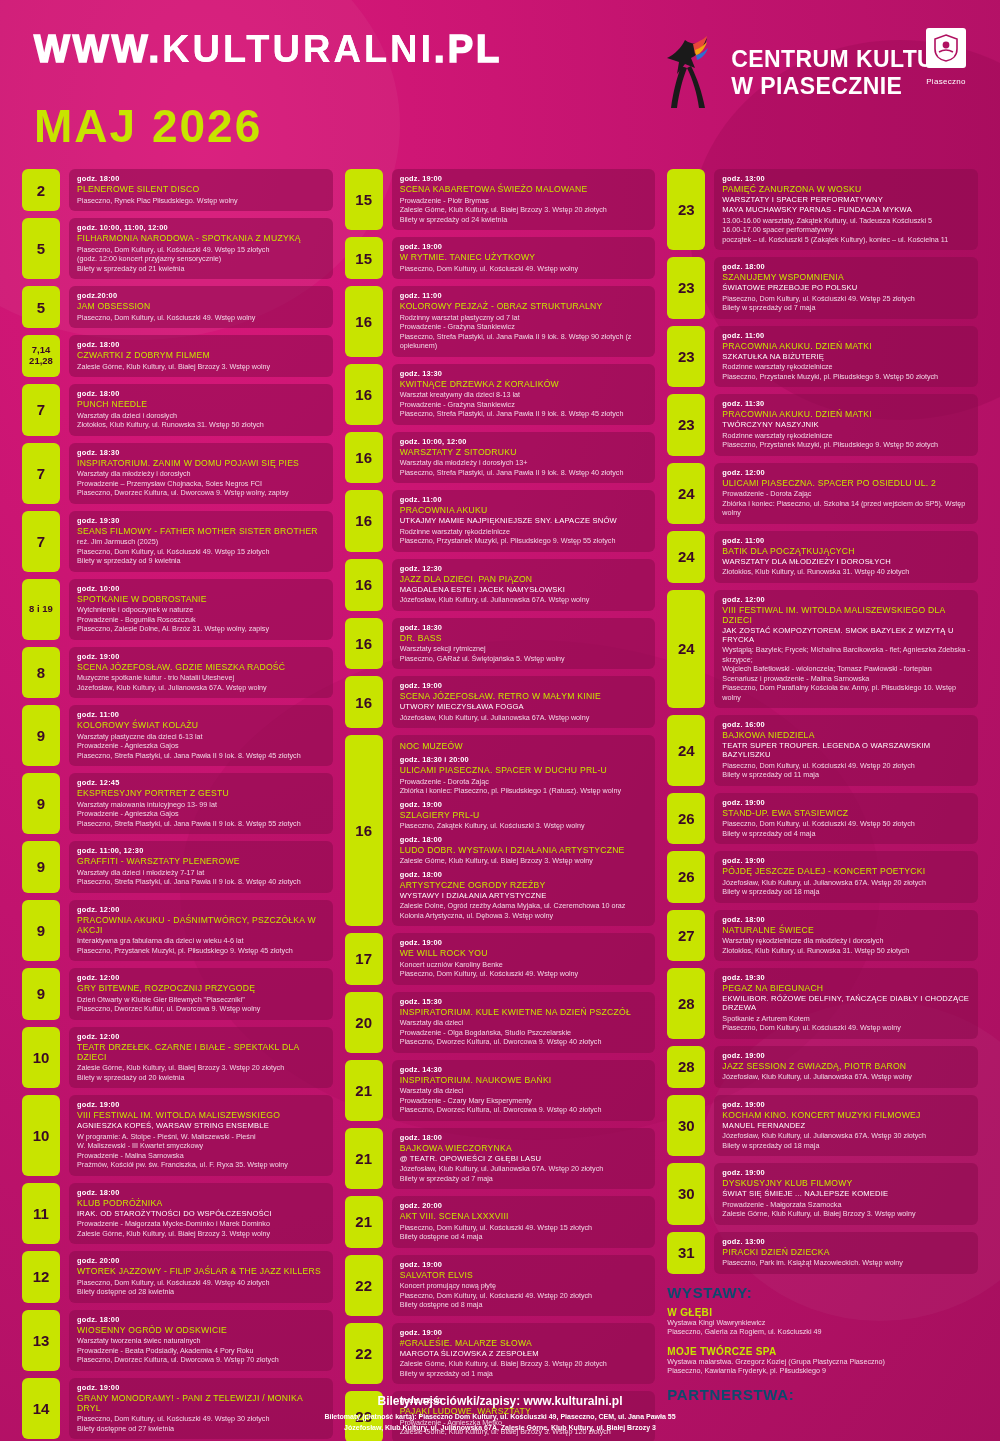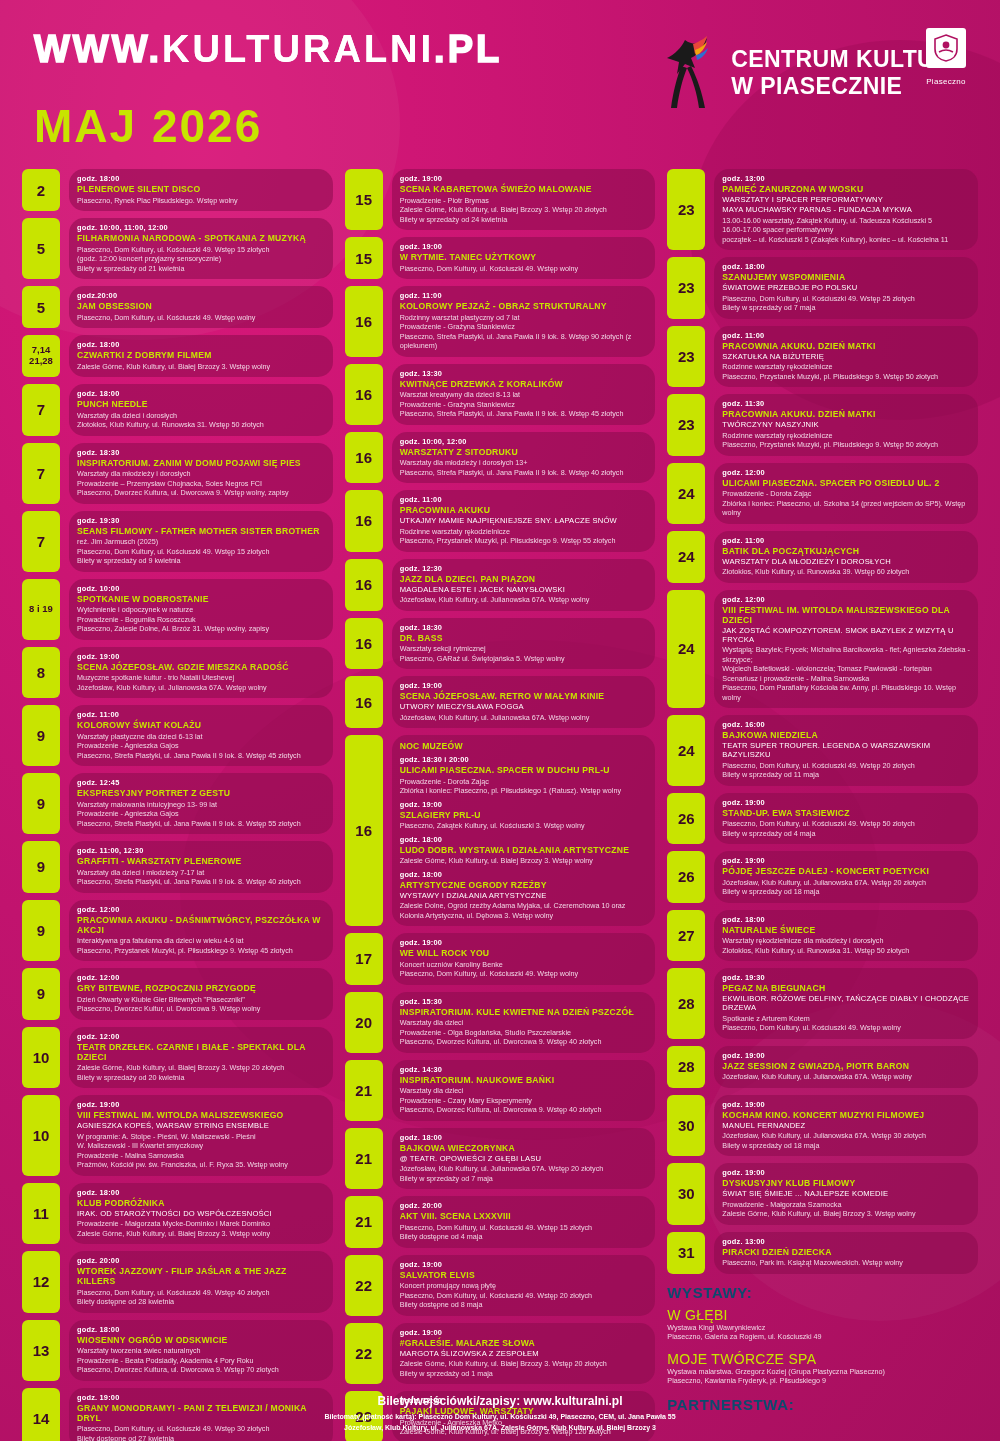--- a/index.html
+++ b/index.html
@@ -56,37 +56,37 @@
     background:#c8e400; color:#3a0a24;
     border-radius:6px;
     display:flex; align-items:center; justify-content:center;
     font-weight:bold; font-size:15px; line-height:1;
     padding:4px 2px; text-align:center;
   }
   .daybox.small { font-size:9.5px; line-height:1.15; }
   .card {
     flex:1 1 auto;
     background:rgba(138,11,77,0.55);
-    border-radius:15px;
+    border-radius:6px;
     padding:5px 8px 6px 8px;
     min-height:34px;
   }
   .time { font-size:7.4px; font-weight:bold; color:#ffffff; letter-spacing:0.2px; }
-  .title { font-size:8.6px; font-weight:bold; color:#c8e400; letter-spacing:0.25px; margin-top:1px; text-transform:uppercase; }
+  .title { font-size:8.6px; font-weight:normal; color:#c8e400; letter-spacing:0.25px; margin-top:1px; text-transform:uppercase; }
   .subtitle { font-size:7.6px; font-weight:normal; color:#ffffff; letter-spacing:0.2px; margin-top:1px; text-transform:uppercase; }
   .lines { margin-top:1.5px; }
   .line { font-size:7.2px; color:#f2d7e6; line-height:1.32; }
   .sub-block { margin-top:4px; }
 
   .section-head {
     font-size:15px; font-weight:bold; color:#0c4a6e; letter-spacing:0.6px;
     margin:10px 0 6px 0;
   }
   .exh { margin-bottom:9px; }
-  .exh-title { font-size:14px; font-weight:normal; color:#c8e400; text-transform:uppercase; letter-spacing:0.3px; }
+  .exh-title { font-size:10px; font-weight:bold; color:#c8e400; text-transform:uppercase; letter-spacing:0.3px; }
   .exh-line { font-size:7.2px; color:#f2d7e6; line-height:1.34; }
 
   footer {
     position:absolute; left:0; right:0; bottom:8px;
     text-align:center;
   }
   .foot-line { font-size:7px; color:#ffffff; line-height:1.5; }
   .foot-line.bold { font-weight:bold; }
   .foot-tix { font-size:12px; font-weight:bold; margin-bottom:2px; }
 </style>
@@ -658,21 +658,21 @@
           </div>
         </div>
       </div>
       <div class="event">
         <div class="daybox">24</div>
         <div class="card">
           <div class="time">godz. 11:00</div>
           <div class="title">BATIK DLA POCZĄTKUJĄCYCH</div>
           <div class="subtitle">WARSZTATY DLA MŁODZIEŻY I DOROSŁYCH</div>
           <div class="lines">
-            <div class="line">Złotokłos, Klub Kultury, ul. Runowska 39. Wstęp 60 złotych</div>
+            <div class="line">Złotokłos, Klub Kultury, ul. Runowska 31. Wstęp 40 złotych</div>
           </div>
         </div>
       </div>
       <div class="event">
         <div class="daybox">24</div>
         <div class="card">
           <div class="time">godz. 12:00</div>
           <div class="title">VIII FESTIWAL IM. WITOLDA MALISZEWSKIEGO DLA DZIECI</div>
           <div class="subtitle">JAK ZOSTAĆ KOMPOZYTOREM. SMOK BAZYLEK Z WIZYTĄ U FRYCKA</div>
           <div class="lines">

